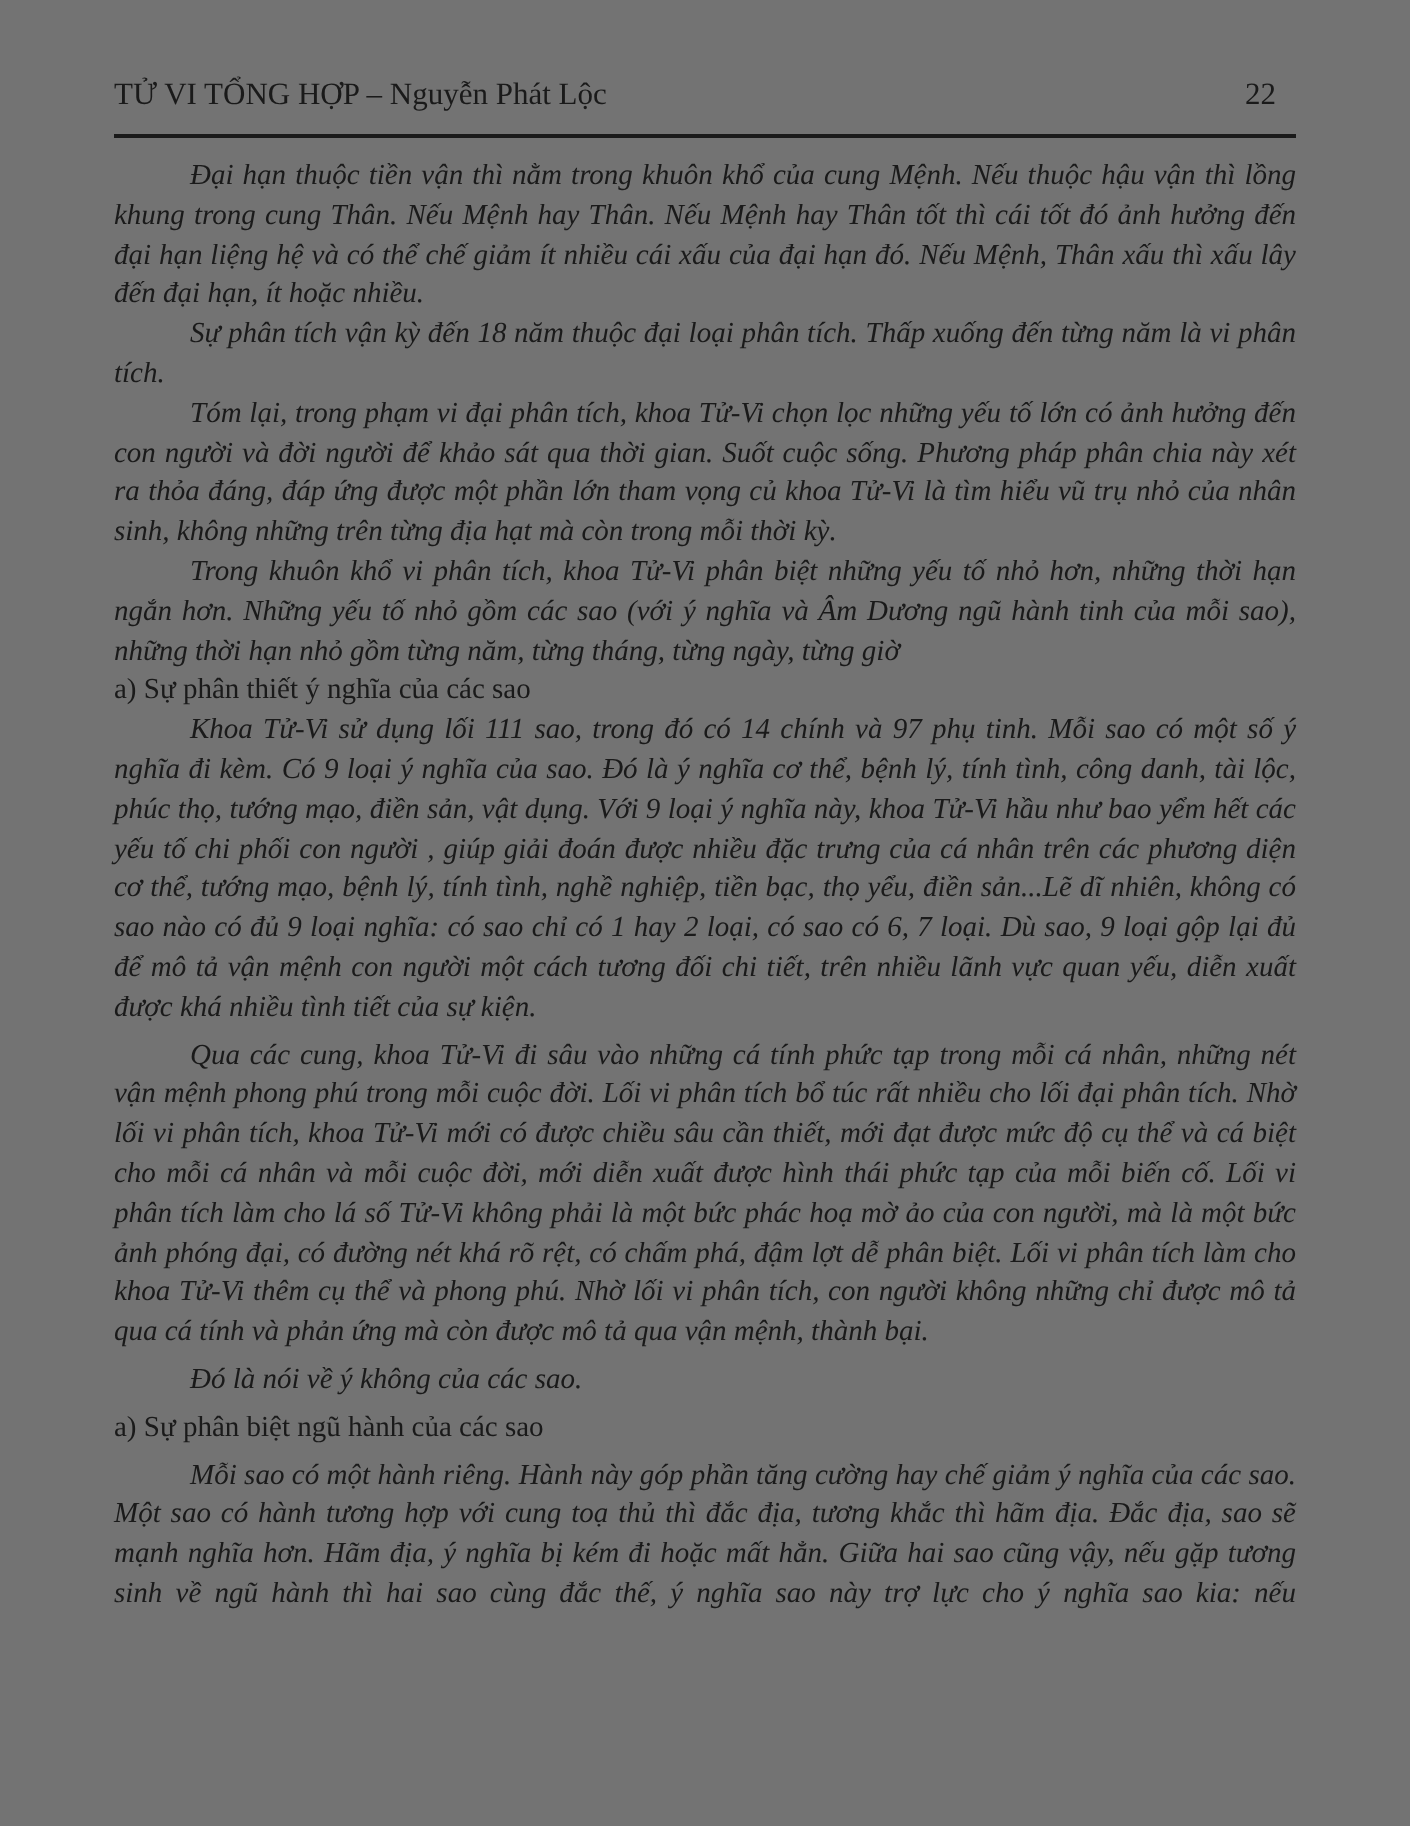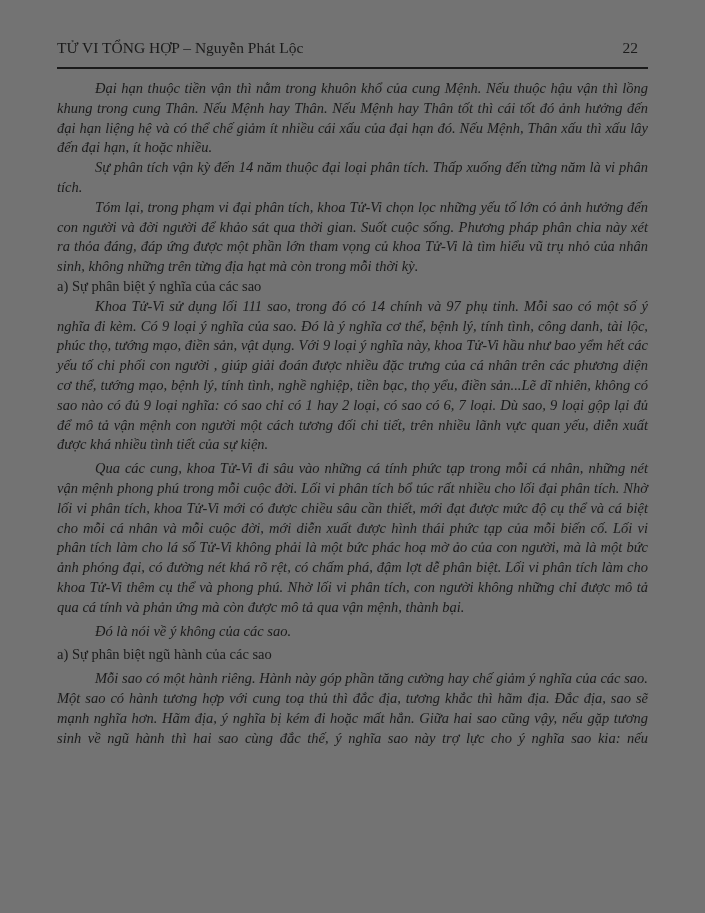--- a/index.html
+++ b/index.html
@@ -55,23 +55,24 @@
   <div class="content">
 
     <div class="header-row">
       <span>TỬ VI TỔNG HỢP – Nguyễn Phát Lộc</span>
       <span class="page-num">22</span>
     </div>
     <hr class="header-rule">
 
     <div class="body-text">
       <p class="para">Đại hạn thuộc tiền vận thì nằm trong khuôn khổ của cung Mệnh. Nếu thuộc hậu vận thì lồng khung trong cung Thân. Nếu Mệnh hay Thân. Nếu Mệnh hay Thân tốt thì cái tốt đó ảnh hưởng đến đại hạn liệng hệ và có thể chế giảm ít nhiều cái xấu của đại hạn đó. Nếu Mệnh, Thân xấu thì xấu lây đến đại hạn, ít hoặc nhiều.</p>
-      <p class="para">Sự phân tích vận kỳ đến 14 năm thuộc đại loại phân tích. Thấp xuống đến từng năm là vi phân tích.</p>
+      <p class="para">Sự phân tích vận kỳ đến 18 năm thuộc đại loại phân tích. Thấp xuống đến từng năm là vi phân tích.</p>
       <p class="para">Tóm lại, trong phạm vi đại phân tích, khoa Tử-Vi chọn lọc những yếu tố lớn có ảnh hưởng đến con người và đời người để khảo sát qua thời gian. Suốt cuộc sống. Phương pháp phân chia này xét ra thỏa đáng, đáp ứng được một phần lớn tham vọng củ khoa Tử-Vi là tìm hiểu vũ trụ nhỏ của nhân sinh, không những trên từng địa hạt mà còn trong mỗi thời kỳ.</p>
-      <p class="head">a) Sự phân biệt ý nghĩa của các sao</p>
+      <p class="para">Trong khuôn khổ vi phân tích, khoa Tử-Vi phân biệt những yếu tố nhỏ hơn, những thời hạn ngắn hơn. Những yếu tố nhỏ gồm các sao (với ý nghĩa và Âm Dương ngũ hành tinh của mỗi sao), những thời hạn nhỏ gồm từng năm, từng tháng, từng ngày, từng giờ</p>
+      <p class="head">a) Sự phân thiết ý nghĩa của các sao</p>
       <p class="para">Khoa Tử-Vi sử dụng lối 111 sao, trong đó có 14 chính và 97 phụ tinh. Mỗi sao có một số ý nghĩa đi kèm. Có 9 loại ý nghĩa của sao. Đó là ý nghĩa cơ thể, bệnh lý, tính tình, công danh, tài lộc, phúc thọ, tướng mạo, điền sản, vật dụng. Với 9 loại ý nghĩa này, khoa Tử-Vi hầu như bao yểm hết các yếu tố chi phối con người , giúp giải đoán được nhiều đặc trưng của cá nhân trên các phương diện cơ thể, tướng mạo, bệnh lý, tính tình, nghề nghiệp, tiền bạc, thọ yểu, điền sản...Lẽ dĩ nhiên, không có sao nào có đủ 9 loại nghĩa: có sao chỉ có 1 hay 2 loại, có sao có 6, 7 loại. Dù sao, 9 loại gộp lại đủ để mô tả vận mệnh con người một cách tương đối chi tiết, trên nhiều lãnh vực quan yếu, diễn xuất được khá nhiều tình tiết của sự kiện.</p>
       <p class="para mt-sm">Qua các cung, khoa Tử-Vi đi sâu vào những cá tính phức tạp trong mỗi cá nhân, những nét vận mệnh phong phú trong mỗi cuộc đời. Lối vi phân tích bổ túc rất nhiều cho lối đại phân tích. Nhờ lối vi phân tích, khoa Tử-Vi mới có được chiều sâu cần thiết, mới đạt được mức độ cụ thể và cá biệt cho mỗi cá nhân và mỗi cuộc đời, mới diễn xuất được hình thái phức tạp của mỗi biến cố. Lối vi phân tích làm cho lá số Tử-Vi không phải là một bức phác hoạ mờ ảo của con người, mà là một bức ảnh phóng đại, có đường nét khá rõ rệt, có chấm phá, đậm lợt dễ phân biệt. Lối vi phân tích làm cho khoa Tử-Vi thêm cụ thể và phong phú. Nhờ lối vi phân tích, con người không những chỉ được mô tả qua  cá tính và phản ứng mà còn được mô tả qua vận mệnh, thành bại.</p>
       <p class="para mt-sm">Đó là nói về ý không của các sao.</p>
       <p class="head mt-sm">a) Sự phân biệt ngũ hành của các sao</p>
       <p class="para mt-sm justify-last">Mỗi sao có một hành riêng. Hành này góp phần tăng cường hay chế giảm ý nghĩa của các sao. Một sao có hành tương hợp với cung toạ thủ thì đắc địa, tương khắc thì hãm địa. Đắc địa, sao sẽ mạnh nghĩa hơn. Hãm địa, ý nghĩa bị kém đi hoặc mất hẳn. Giữa hai sao cũng vậy, nếu gặp tương sinh về ngũ hành thì hai sao cùng đắc thế, ý nghĩa sao này trợ lực cho ý nghĩa sao kia: nếu</p>
     </div>
 
   </div>
 </div>
 

